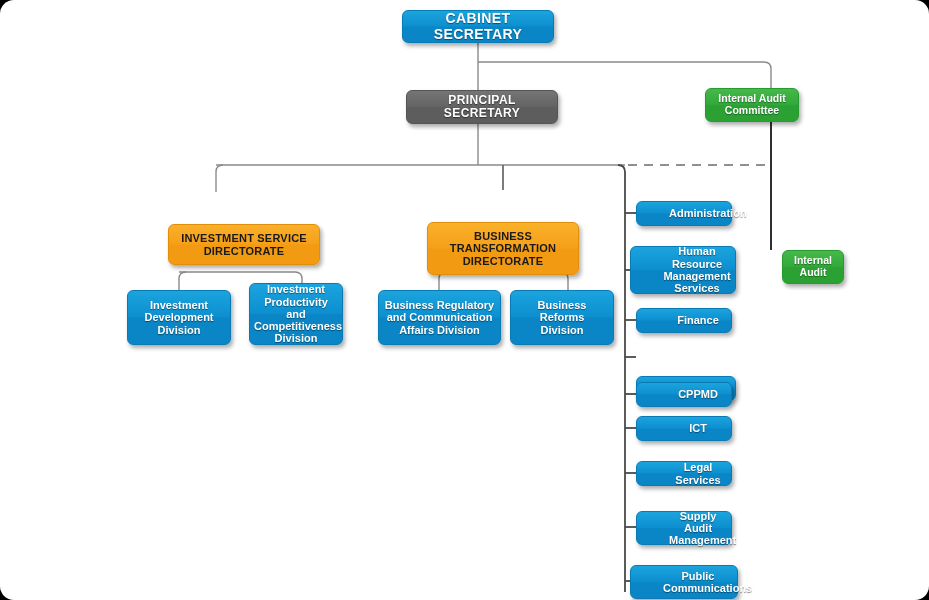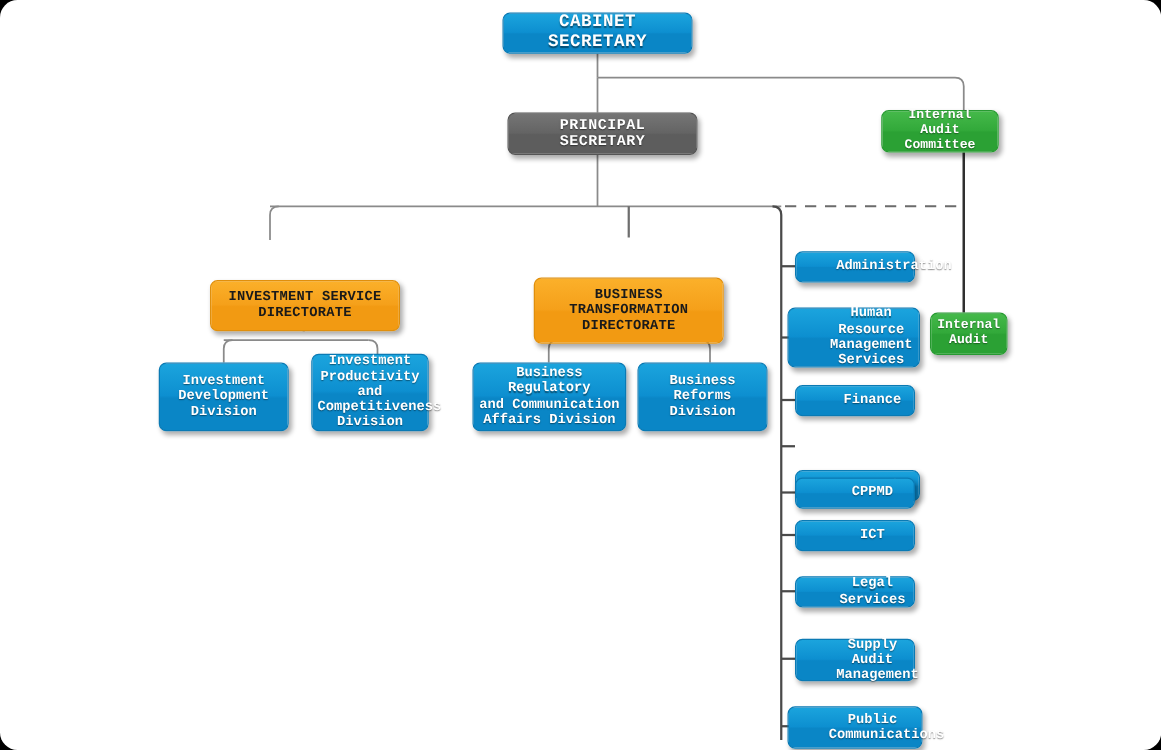--- a/index.html
+++ b/index.html
@@ -13,21 +13,20 @@
     font-family: "Liberation Sans", sans-serif;
     overflow: hidden;
   }
   #canvas {
     position: relative;
     width: 929px;
     height: 600px;
     background: #ffffff;
     border-radius: 14px;
     overflow: hidden;
-    font-family: Liberation Mono, monospace;
   }
   #lines {
     position: absolute;
     left: 0; top: 0;
     width: 929px;
     height: 600px;
     pointer-events: none;
   }
 
   .node {
@@ -218,18 +217,18 @@
   <div class="node blue t-dept" style="left:636px; top:511px; width:96px; height:34px; flex-direction:column;">
     <span>Supply Audit</span>
     <span>Management</span>
   </div>
 
   <div class="node blue t-dept" style="left:630px; top:565px; width:108px; height:34px; flex-direction:column;">
     <span>Public</span>
     <span>Communications</span>
   </div>
 
-  <div class="node green t-green" style="left:744px; top:250px; width:62px; height:34px; flex-direction:column;">
+  <div class="node green t-green" style="left:782px; top:250px; width:62px; height:34px; flex-direction:column;">
     <span>Internal</span>
     <span>Audit</span>
   </div>
 
 </div>
 
 </body></html>

